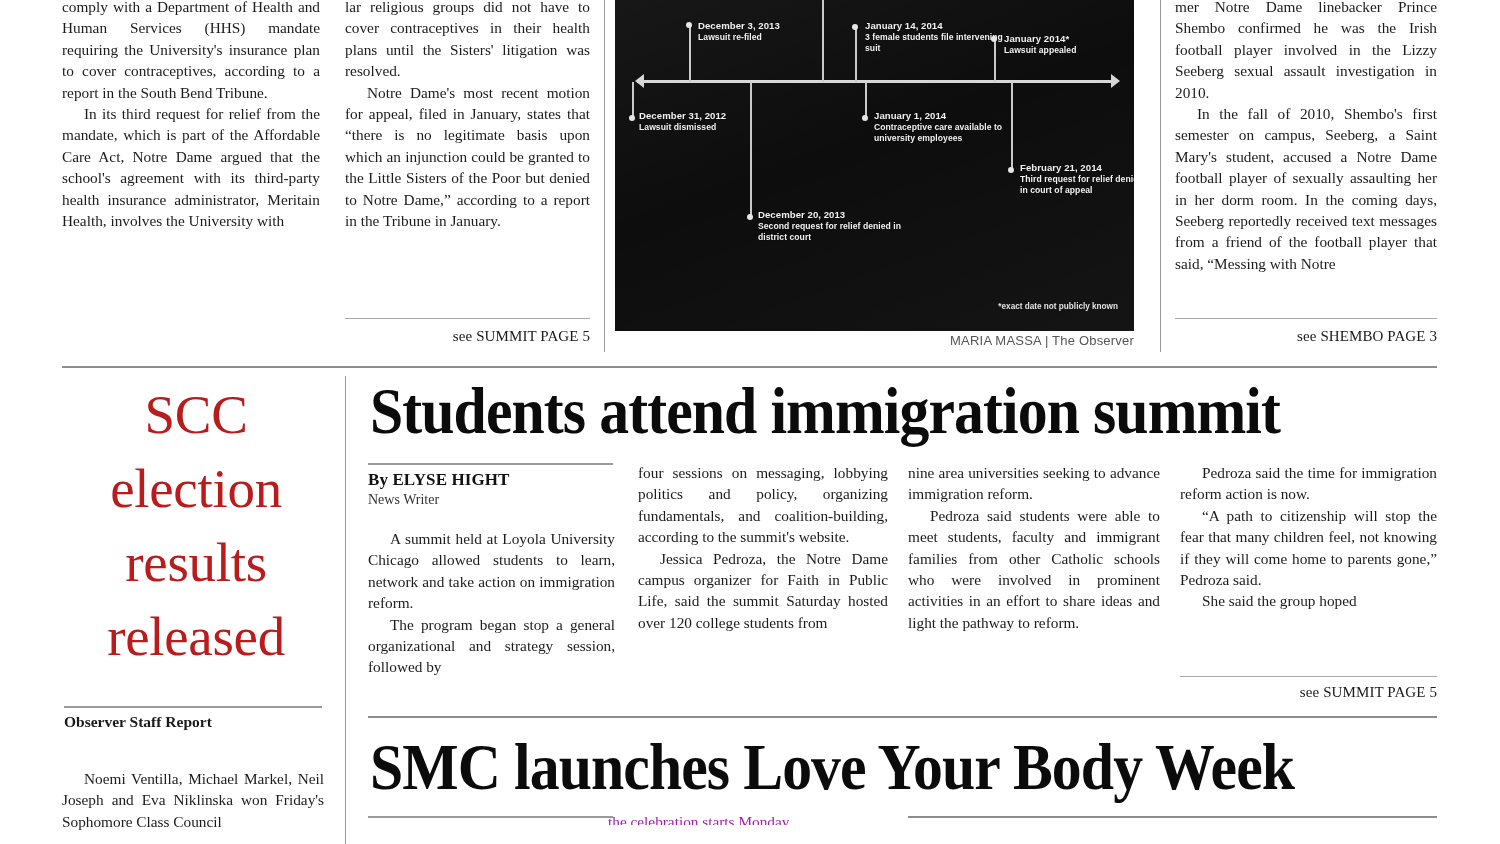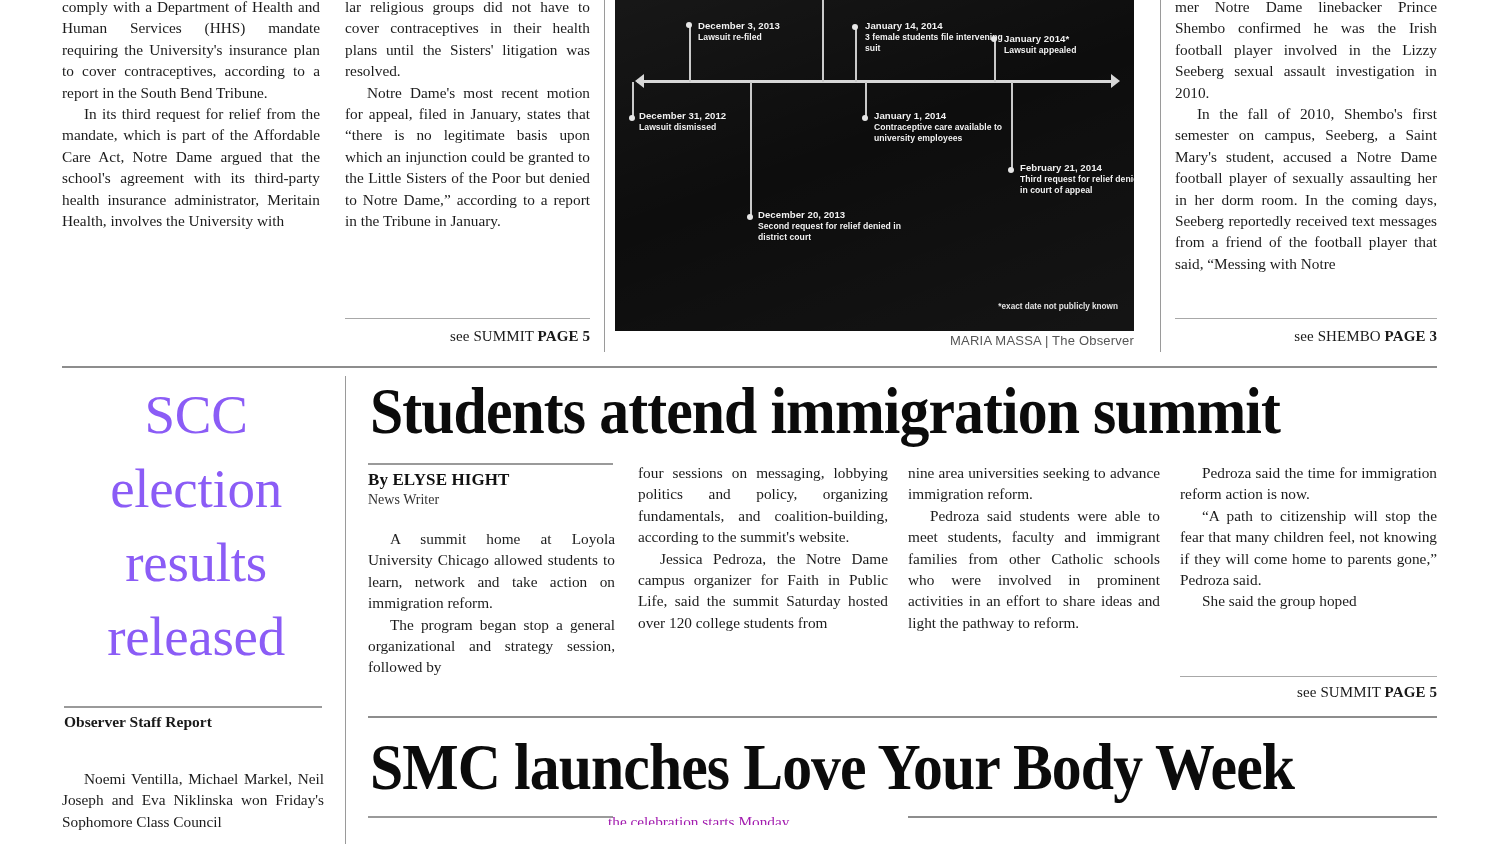--- a/index.html
+++ b/index.html
@@ -45,21 +45,21 @@
   }
   .hrule.thin{height:1px;background:#a8a8a8;}
 
   .jump{
     font-family:"Liberation Serif", serif;
     font-size:15px;
     text-align:right;
     letter-spacing:.1px;
     white-space:nowrap;
   }
-  .jump b{font-weight:bold;}
+  .jump b{font-weight:normal;}
 
   
   .timeline-wrap{
     position:absolute;
     left:615px;top:0;width:519px;height:331px;
     background:#0d0d0d;
     overflow:hidden;
   }
   .timeline-wrap::after{
     content:"";position:absolute;inset:0;
@@ -124,21 +124,21 @@
   
   .lower{position:absolute;left:0;top:368px;width:1500px;height:476px;}
 
   .scc-head{
     position:absolute;left:62px;top:10px;width:268px;
     font-family:"Liberation Serif", serif;
     font-size:55px;
     line-height:74px;
     text-align:center;
     font-weight:normal;
-    color:#8b5cf6;
+    color:#b91c1c;
     letter-spacing:-.3px;
   }
   .staff-report{
     position:absolute;left:64px;top:345px;
     font-family:"Liberation Serif", serif;
     font-weight:bold;
     font-size:15.5px;
     color:#1a1a1a;
   }
 
@@ -278,21 +278,21 @@
 
     <div style="position:absolute;left:370px;top:8px;width:1090px;height:72px;overflow:hidden;">
       <div class="big-head" style="font-size:66px;line-height:70px;transform:scaleX(.905);">Students attend immigration summit</div>
     </div>
 
     <div class="hrule thin" style="left:368px;top:95px;width:245px;background:#9a9a9a;height:2px;"></div>
     <div class="byline-name" style="position:absolute;left:368px;top:102px;">By ELYSE HIGHT</div>
     <div class="byline-role" style="position:absolute;left:368px;top:122px;">News Writer</div>
 
     <div class="bodytext" style="position:absolute;left:368px;top:160px;width:247px;">
-      <p class="indent">A summit home at Loyola University Chicago allowed students to learn, network and take action on immigration reform.</p>
+      <p class="indent">A summit held at Loyola University Chicago allowed students to learn, network and take action on immigration reform.</p>
       <p class="indent">The program began stop a general organizational and strategy session, followed by</p>
     </div>
 
     <div class="bodytext" style="position:absolute;left:638px;top:94px;width:250px;">
       <p>four sessions on messaging, lobbying politics and policy, organizing fundamentals, and coalition-building, according to the summit's website.</p>
       <p class="indent">Jessica Pedroza, the Notre Dame campus organizer for Faith in Public Life, said the summit Saturday hosted over 120 college students from</p>
     </div>
 
     <div class="bodytext" style="position:absolute;left:908px;top:94px;width:252px;">
       <p>nine area universities seeking to advance immigration reform.</p>

